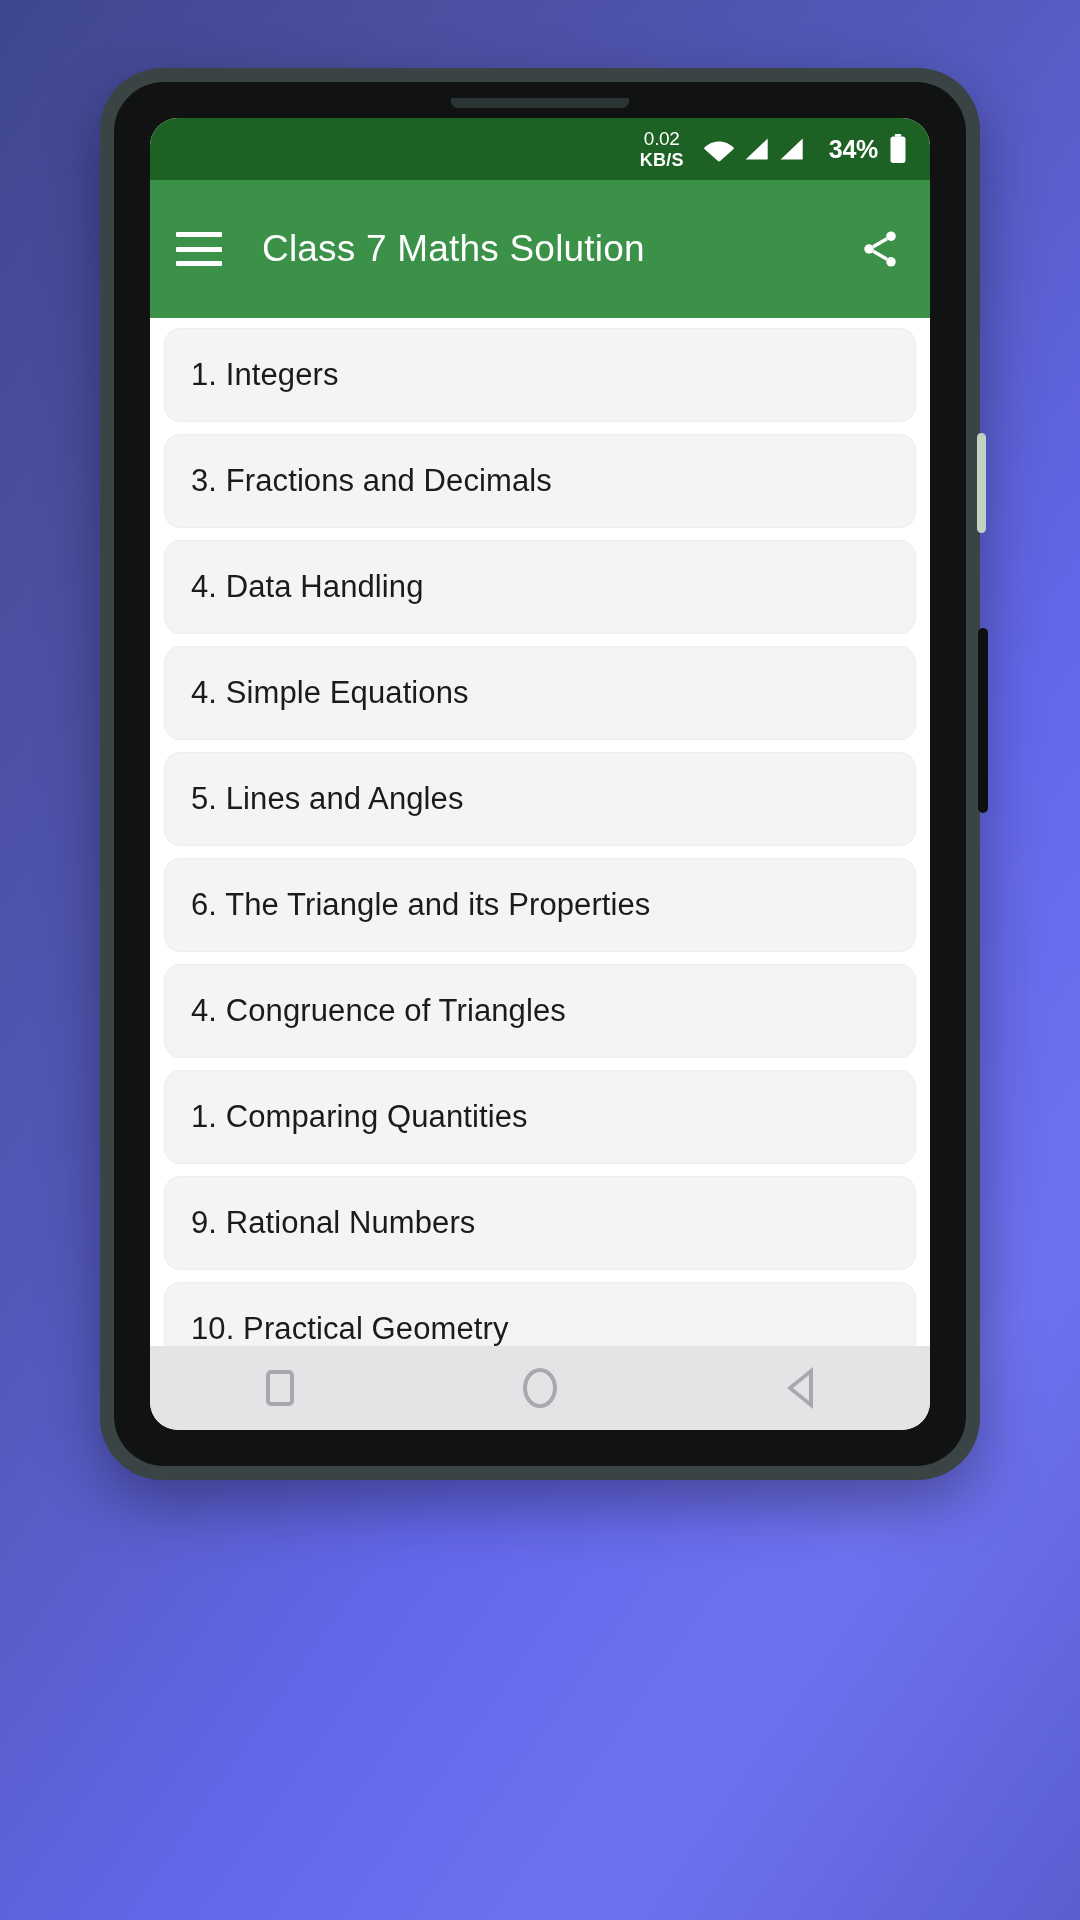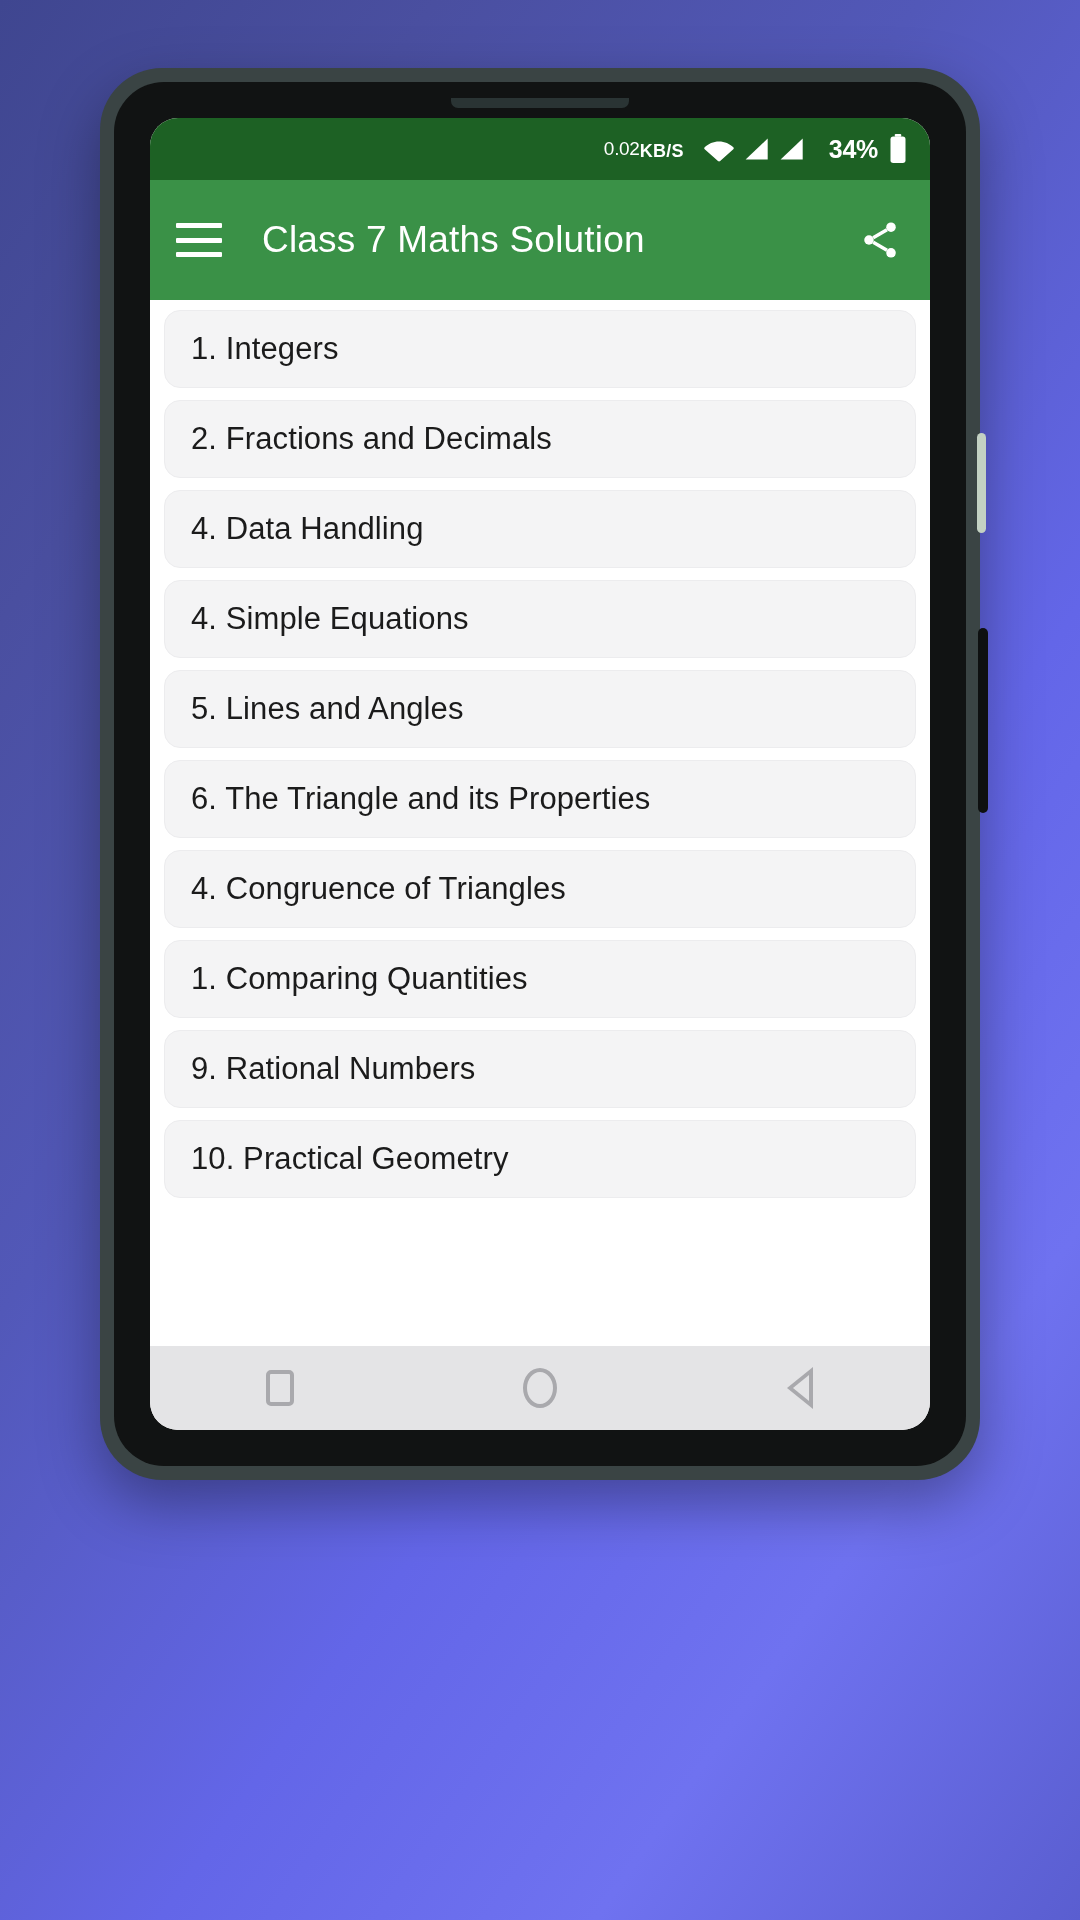--- a/index.html
+++ b/index.html
@@ -93,38 +93,39 @@
     background: #1d6124;
     display: flex;
     align-items: center;
     justify-content: flex-end;
     padding: 0 22px 0 0;
     flex: 0 0 auto;
     color: #ffffff;
   }
   .net-speed {
     display: flex;
-    flex-direction: row;
+    flex-direction: column;
+    align-items: center;
     line-height: 1;
     margin-right: 13px;
   }
   .net-speed .val { font-size: 19px; font-weight: 500; letter-spacing: -0.3px; }
   .net-speed .unit { font-size: 18px; font-weight: 600; margin-top: 3px; letter-spacing: 0.3px; }
   .sb-icon { margin-left: 5px; display: flex; align-items: center; }
   .battery-pct {
     font-size: 25px;
     font-weight: 600;
     margin-left: 23px;
     margin-right: 5px;
     letter-spacing: -0.3px;
   }
 
   
   .app-bar {
-    height: 120px;
+    height: 138px;
     background: #3a9147;
     display: flex;
     align-items: center;
     padding: 0 26px;
     flex: 0 0 auto;
   }
   .hamburger {
     width: 46px;
     height: 34px;
     display: flex;
@@ -163,21 +164,21 @@
     flex: 1 1 auto;
     background: #ffffff;
     padding: 10px 14px 0 14px;
     overflow: hidden;
     position: relative;
   }
   .chapter-card {
     background: #f4f4f5;
     border: 1px solid #ececee;
     border-radius: 16px;
-    height: 78px;
+    height: 94px;
     margin-bottom: 12px;
     display: flex;
     align-items: center;
     padding: 17px 26px;
     cursor: pointer;
   }
   .chapter-label {
     font-size: 31px;
     color: #1b1b1b;
     font-weight: 400;
@@ -294,21 +295,21 @@
             <path d="M8.3 10.8 L15.8 6.4 M8.3 13.2 L15.8 17.6" stroke="#ffffff" stroke-width="1.9" fill="none"></path>
           </svg>
         </div>
       </div>
 
       <div class="list-area">
         <div class="chapter-card">
             <span class="chapter-label">1. Integers</span>
           </div>
         <div class="chapter-card">
-            <span class="chapter-label">2. Fractions and Decimals</span>
+            <span class="chapter-label">3. Fractions and Decimals</span>
           </div>
         <div class="chapter-card">
             <span class="chapter-label">4. Data Handling</span>
           </div>
         <div class="chapter-card">
             <span class="chapter-label">4. Simple Equations</span>
           </div>
         <div class="chapter-card">
             <span class="chapter-label">5. Lines and Angles</span>
           </div>

